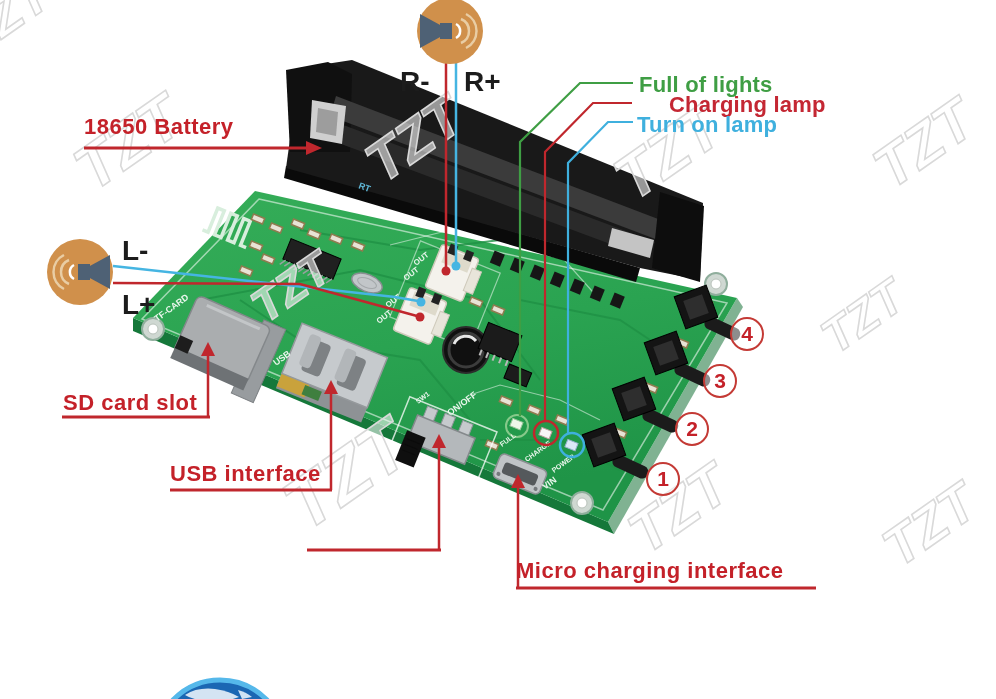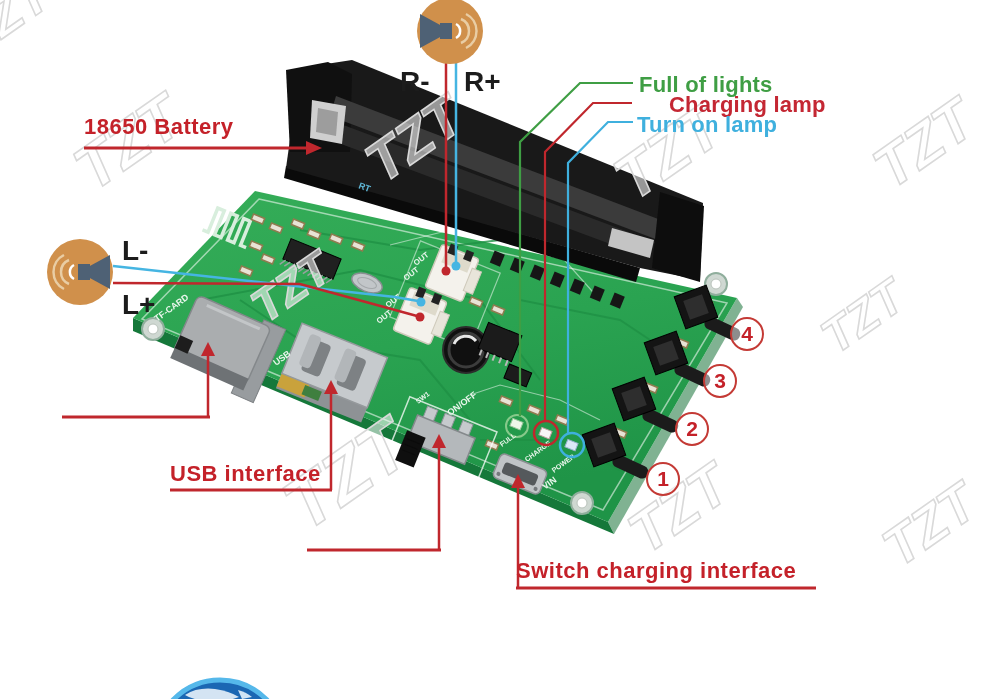--- a/index.html
+++ b/index.html
@@ -357,21 +357,22 @@
 
 <div class="lbl lbl-black" style="left:400px;top:68px;">R-</div>
 <div class="lbl lbl-black" style="left:464px;top:68px;">R+</div>
 <div class="lbl lbl-black" style="left:122px;top:237px;">L-</div>
 <div class="lbl lbl-black" style="left:122px;top:291px;">L+</div>
 
 <div class="lbl lbl-sm green-t" style="left:639px;top:74px;">Full of lights</div>
 <div class="lbl lbl-sm red-t" style="left:669px;top:94px;">Charging lamp</div>
 <div class="lbl lbl-sm cyan-t" style="left:637px;top:114px;">Turn on lamp</div>
 
+<div class="lbl lbl-red" style="left:63px;top:392px;">SD card slot</div>
 <div class="lbl lbl-red" style="left:170px;top:463px;">USB interface</div>
-<div class="lbl lbl-red" style="left:516px;top:560px;">Switch charging interface</div>
+<div class="lbl lbl-red" style="left:516px;top:560px;">Micro charging interface</div>
 
 <div class="callout" style="left:730px;top:317px;">4</div>
 <div class="callout" style="left:703px;top:364px;">3</div>
 <div class="callout" style="left:675px;top:412px;">2</div>
 <div class="callout" style="left:646px;top:462px;">1</div>
 
 </div>
 
 </body></html>

